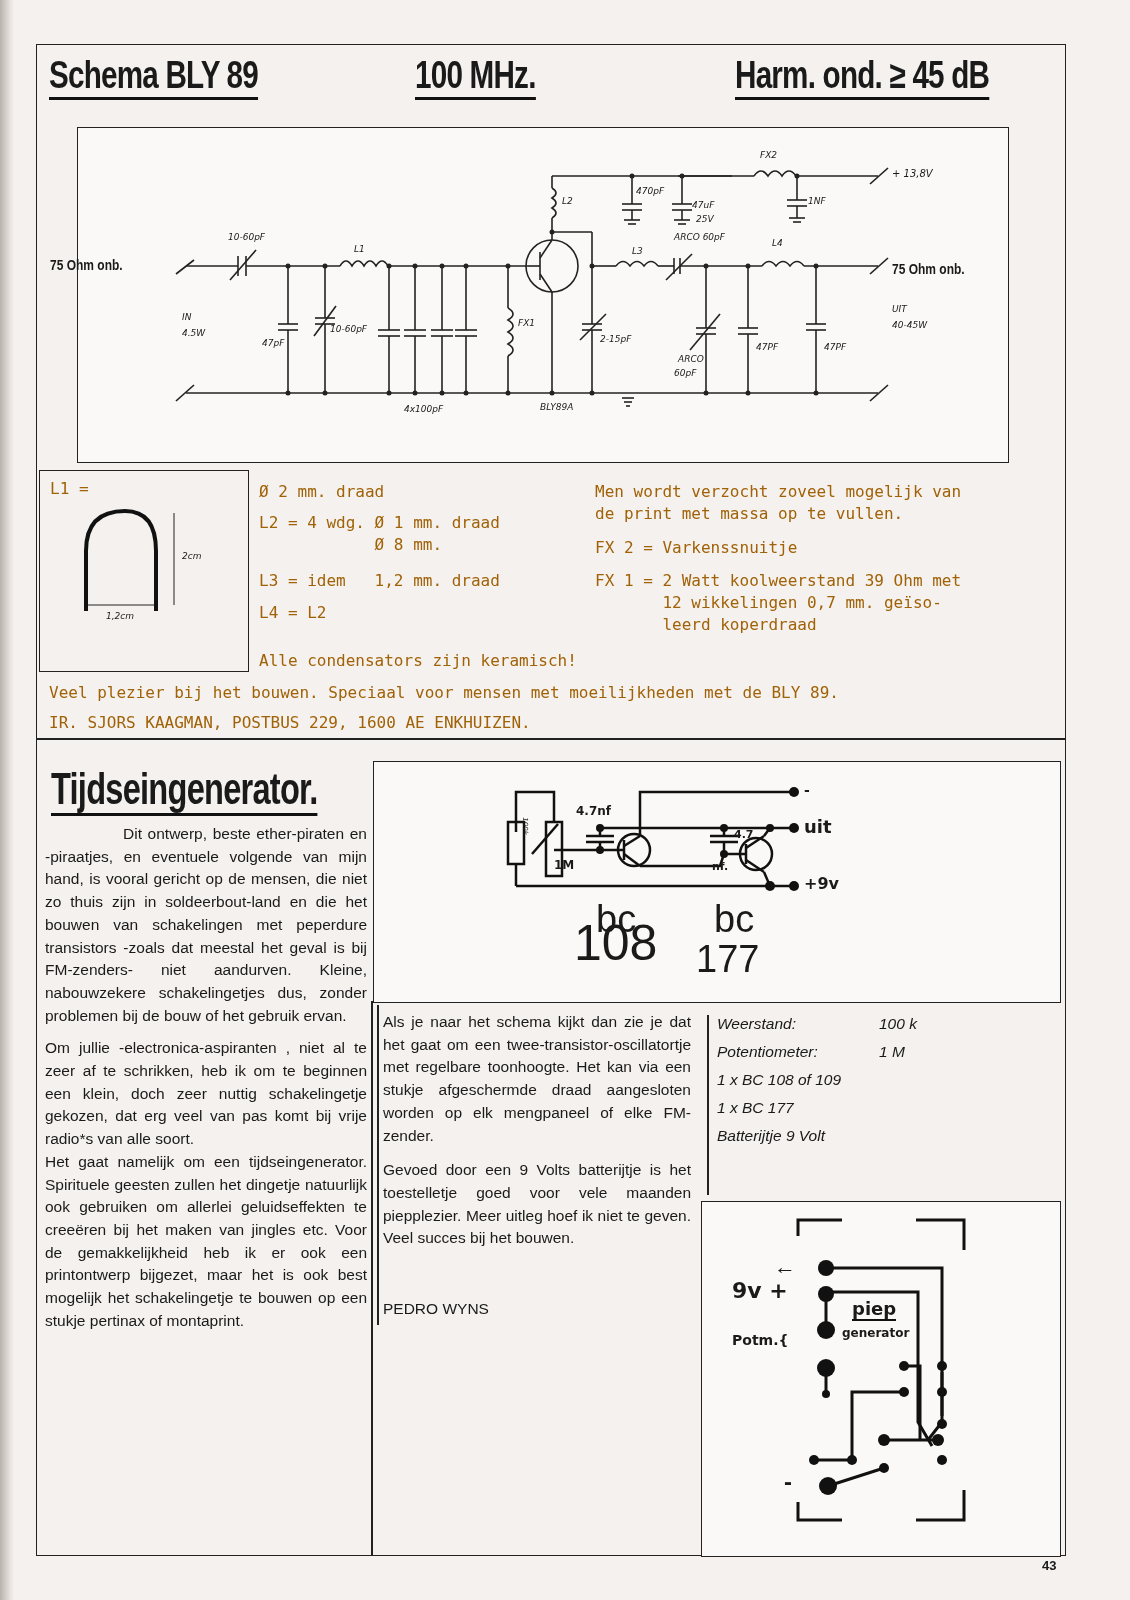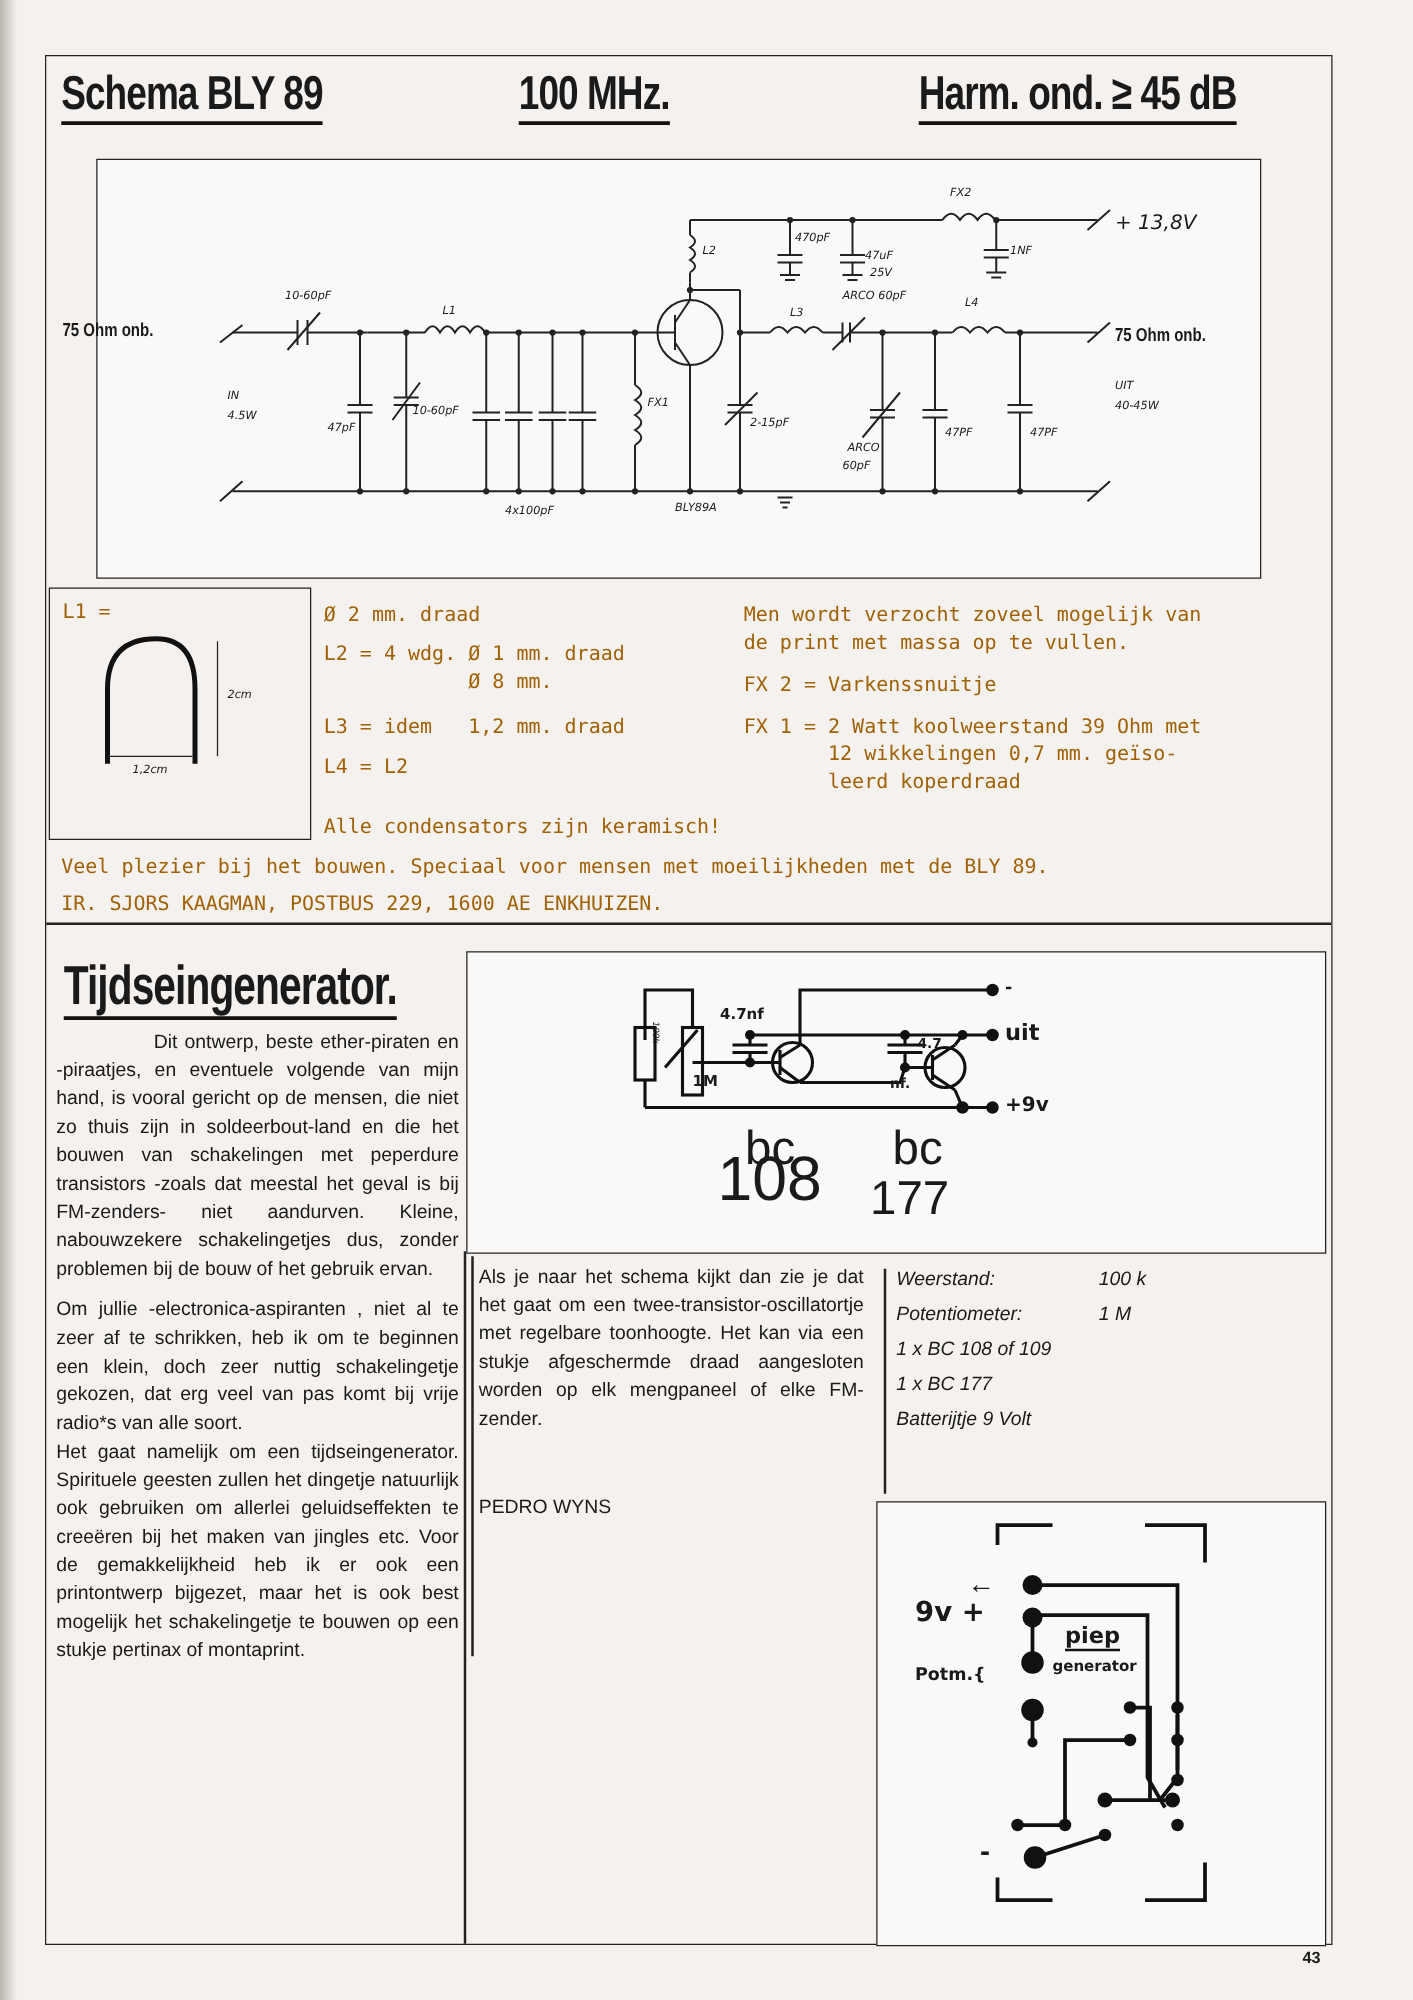--- a/index.html
+++ b/index.html
@@ -190,21 +190,21 @@
             <circle cx="719" cy="48" r="2.5"></circle>
             <circle cx="474" cy="104" r="2.5"></circle>
         </g>
       </svg>
       <span class="lab" style="left:-28px;top:128px">75 Ohm onb.</span>
       <span class="hand" style="left:104px;top:184px">IN</span>
       <span class="hand" style="left:104px;top:200px">4.5W</span>
       <span class="lab" style="left:814px;top:132px">75 Ohm onb.</span>
       <span class="hand" style="left:814px;top:176px">UIT</span>
       <span class="hand" style="left:814px;top:192px">40-45W</span>
-      <span class="hand" style="left:814px;top:40px;font-size:16px">+ 13,8V</span>
+      <span class="hand" style="left:814px;top:40px;font-size:10px">+ 13,8V</span>
       <span class="hand" style="left:462px;top:274px">BLY89A</span>
       <span class="hand" style="left:150px;top:104px">10-60pF</span>
       <span class="hand" style="left:184px;top:210px">47pF</span>
       <span class="hand" style="left:252px;top:196px">10-60pF</span>
       <span class="hand" style="left:276px;top:116px">L1</span>
       <span class="hand" style="left:326px;top:276px">4x100pF</span>
       <span class="hand" style="left:440px;top:190px">FX1</span>
       <span class="hand" style="left:484px;top:68px">L2</span>
       <span class="hand" style="left:558px;top:58px">470pF</span>
       <span class="hand" style="left:614px;top:72px">47uF</span>
@@ -321,20 +321,21 @@
     <span class="hand" style="left:430px;top:112px;font-size:16px;font-style:normal;font-weight:bold">+9v</span>
     <span style="position:absolute;left:222px;top:140px;font-size:38px;line-height:34px">bc</span>
     <span style="position:absolute;left:200px;top:164px;font-size:50px;line-height:34px">108</span>
     <span style="position:absolute;left:340px;top:140px;font-size:38px;line-height:34px">bc</span>
     <span style="position:absolute;left:322px;top:180px;font-size:38px;line-height:34px">177</span>
   </div>
 
   <div class="vline" style="left:340px;top:960px;height:320px;"></div>
   <div class="col" style="left:346px;top:966px;width:308px;">
     <p>Als je naar het schema kijkt dan zie je dat het gaat om een twee-transistor-oscillatortje met regelbare toonhoogte. Het kan via een stukje afgeschermde draad aangesloten worden op elk mengpaneel of elke FM-zender.</p>
+    <p style="margin-top:12px">Gevoed door een 9 Volts batterijtje is het toestelletje goed voor vele maanden piepplezier. Meer uitleg hoef ik niet te geven. Veel succes bij het bouwen.</p>
     <p style="margin-top:48px;text-align:left">PEDRO WYNS</p>
   </div>
 
   <div class="vline" style="left:670px;top:970px;height:180px;"></div>
   <div class="parts">
     <div><span>Weerstand:</span><span style="position:absolute;left:162px">100 k</span></div>
     <div><span>Potentiometer:</span><span style="position:absolute;left:162px">1 M</span></div>
     <div><span>1 x BC 108 of 109</span></div>
     <div><span>1 x BC 177</span></div>
     <div><span>Batterijtje 9 Volt</span></div>

